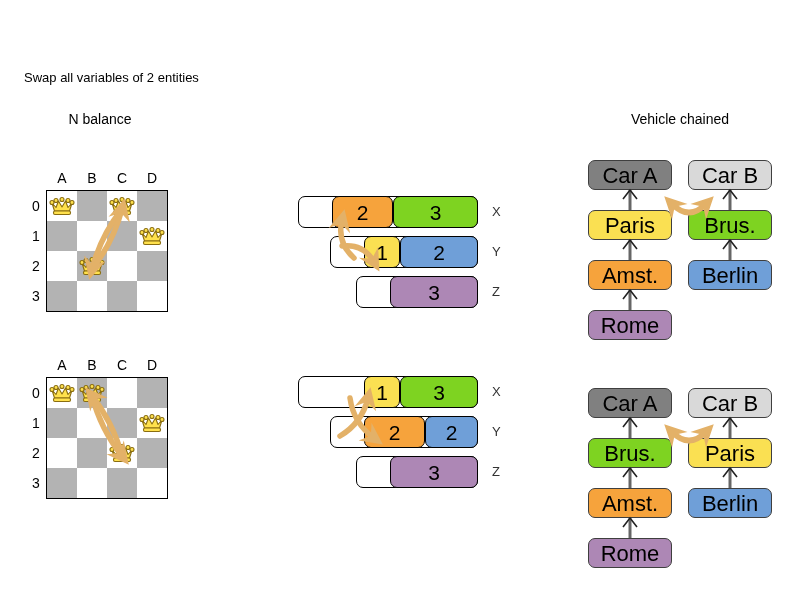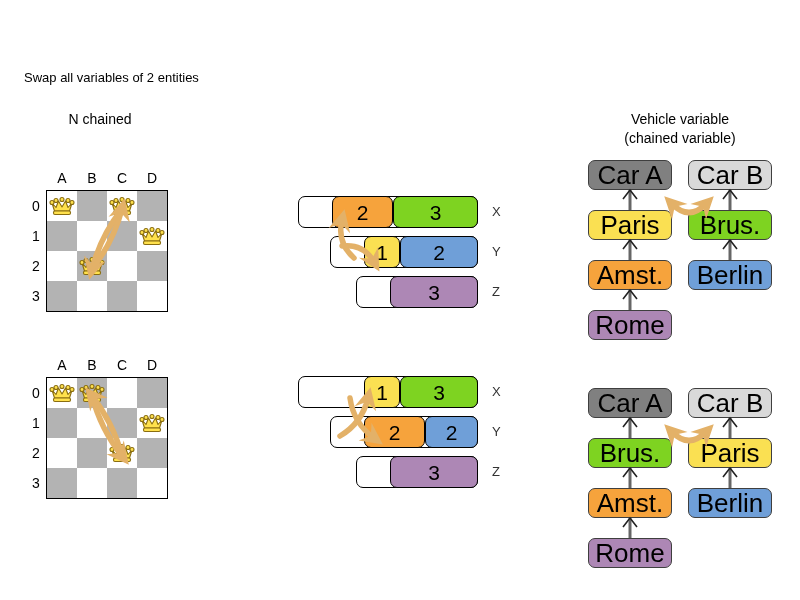--- a/index.html
+++ b/index.html
@@ -78,35 +78,34 @@
   .cloud-arrow{position:absolute;overflow:visible;}
 
   
   .vrp-group{position:absolute;}
   #vrp1{left:588px;top:160px;}
   #vrp2{left:588px;top:388px;}
   .vbox{
     position:absolute;width:84px;height:30px;
     border:1.7px solid #3f3f3f;border-radius:7px;box-sizing:border-box;
     display:flex;align-items:center;justify-content:center;
-    font-size:26px;line-height:19px;color:#000;
+    font-size:22px;line-height:19px;color:#000;
   }
   .vrp-svg{position:absolute;left:0;top:0;overflow:visible;}
 </style>
 </head>
 <body>
 
 <div class="root">
 
   <div id="subtitle">Swap all variables of 2 entities</div>
 
-  <div class="sec-head" id="head-queens">N chained</div>
+  <div class="sec-head" id="head-queens">N balance</div>
   <div class="sec-head" id="head-vrp">
-    <div>Vehicle variable</div>
-    <div>(chained variable)</div>
+    <div>Vehicle chained</div>
   </div>
 
   <div class="board-wrap" id="board1">
     <div class="board">
         <div class="colhdr" style="left: 0px;">A</div>
         <div class="colhdr" style="left: 30px;">B</div>
         <div class="colhdr" style="left: 60px;">C</div>
         <div class="colhdr" style="left: 90px;">D</div>
         <div class="rowhdr" style="top: 0px;">0</div>
         <div class="rowhdr" style="top: 30px;">1</div>

